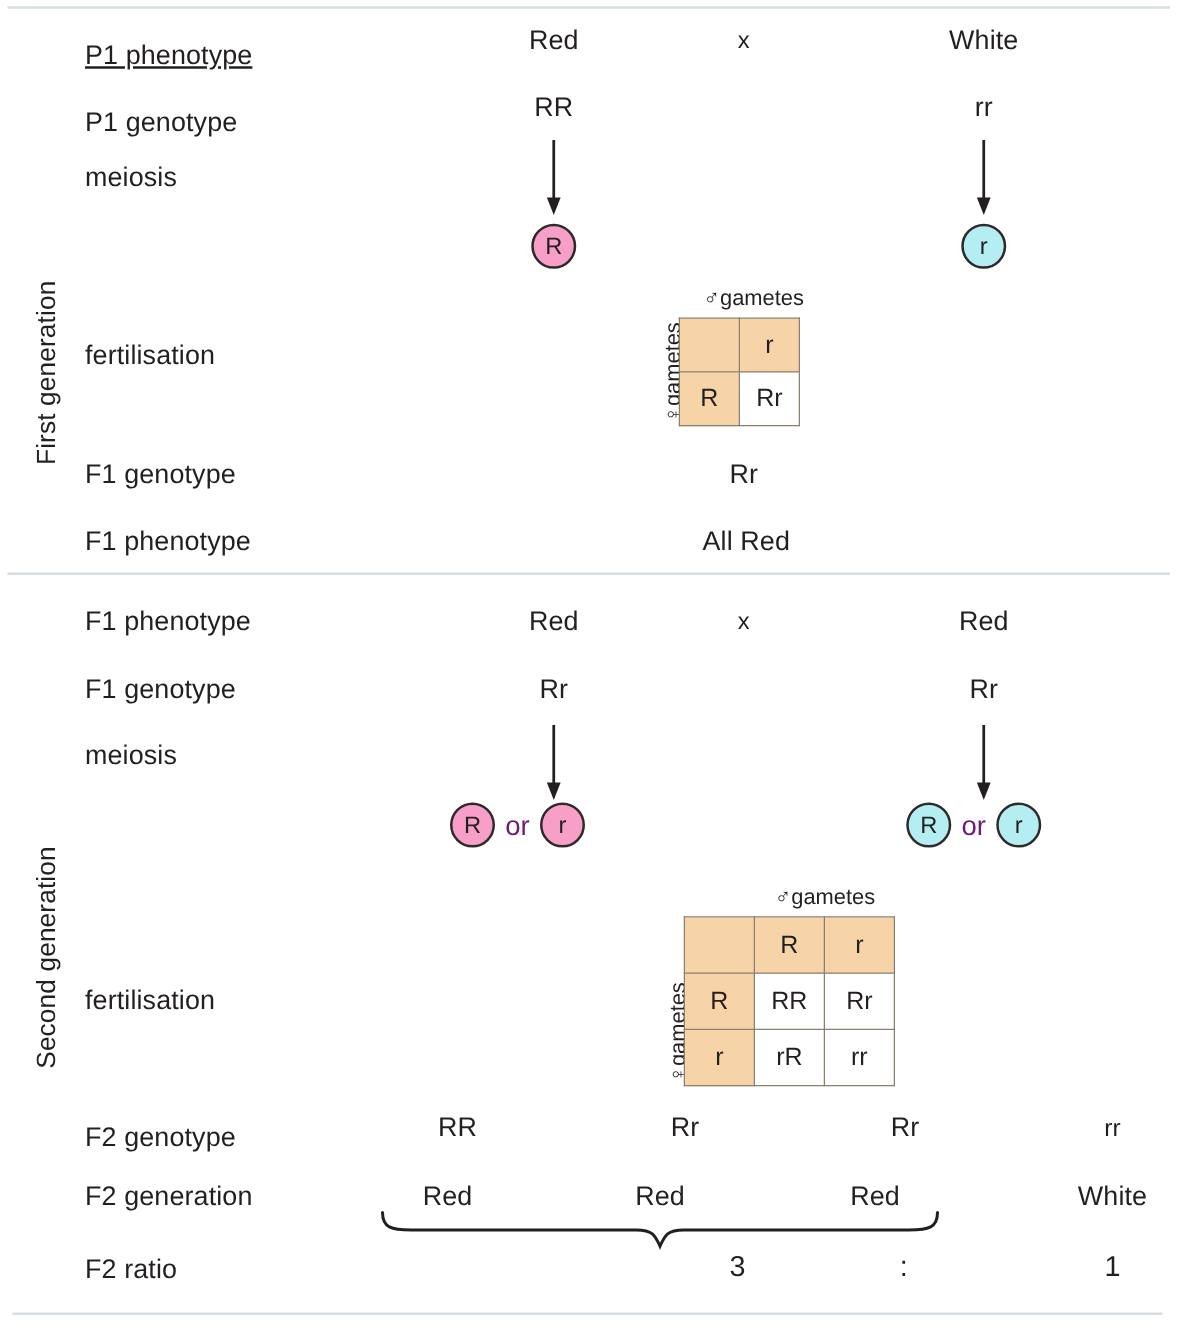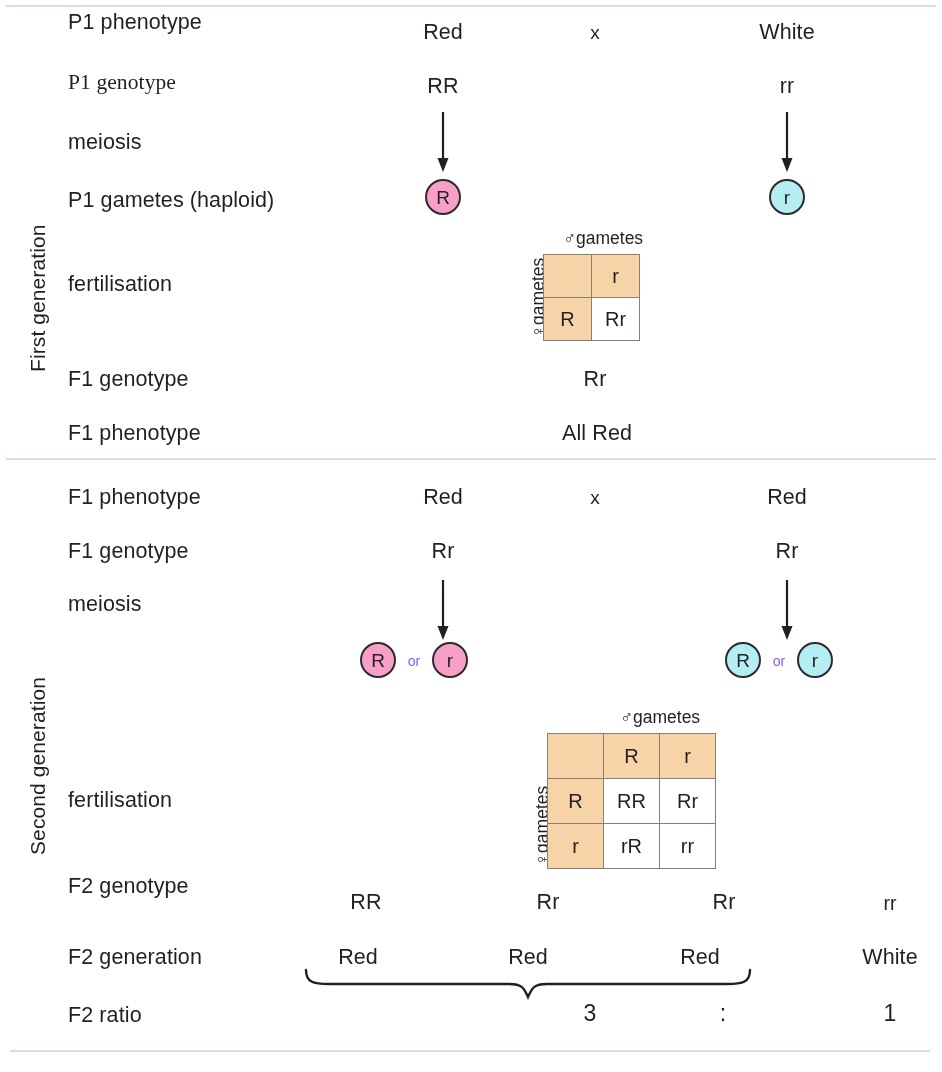--- a/index.html
+++ b/index.html
@@ -75,22 +75,22 @@
     font-size: 19px;
     color: #231f20;
     transform: translate(-50%, -50%);
     line-height: 1;
   }
   .gamete.pink { background: #f79fc7; }
   .gamete.cyan { background: #b4eef3; }
 
   .or-text {
     position: absolute;
-    font-size: 14px;
-    color: #8b5cf6;
+    font-size: 22px;
+    color: #701a75;
     transform: translate(-50%, -50%);
   }
 
   
   .arrow { position: absolute; }
 
   
   .punnett {
     position: absolute;
     border-collapse: collapse;
@@ -134,40 +134,39 @@
 
 <div id="diagram">
 
   <div class="divider" style="left:6px; top:5px; width:930px;"></div>
   <div class="divider" style="left:6px; top:458px; width:930px;"></div>
   <div class="divider" style="left:10px; top:1050px; width:920px;"></div>
 
   <div class="gen-label" style="left:26px; top:372px;">First generation</div>
   <div class="gen-label" style="left:26px; top:855px;">Second generation</div>
 
-  <div class="row-label" style="top:10px;">P1 phenotype</div>
+  <div class="row-label" style="top:32px;text-decoration:underline;">P1 phenotype</div>
   <div class="val" style="left:443px; top:20px;">Red</div>
   <div class="val cross" style="left:595px; top:22px;">x</div>
   <div class="val" style="left:787px; top:20px;">White</div>
 
-  <div class="row-label" style="top:70px;font-family:Liberation Serif, serif;">P1 genotype</div>
+  <div class="row-label" style="top:86px;">P1 genotype</div>
   <div class="val" style="left:443px; top:74px;">RR</div>
   <div class="val" style="left:787px; top:74px;">rr</div>
 
   <div class="row-label" style="top:130px;">meiosis</div>
   <svg class="arrow" style="left:431px; top:112px;" width="24" height="62" viewBox="0 0 24 62">
     <line x1="12" y1="0" x2="12" y2="50" stroke="#231f20" stroke-width="2.2"></line>
     <polygon points="12,60 6.5,46 17.5,46" fill="#231f20"></polygon>
   </svg>
   <svg class="arrow" style="left:775px; top:112px;" width="24" height="62" viewBox="0 0 24 62">
     <line x1="12" y1="0" x2="12" y2="50" stroke="#231f20" stroke-width="2.2"></line>
     <polygon points="12,60 6.5,46 17.5,46" fill="#231f20"></polygon>
   </svg>
 
-  <div class="row-label" style="top:188px;">P1 gametes (haploid)</div>
   <div class="gamete pink" style="left:443px; top:197px;">R</div>
   <div class="gamete cyan" style="left:787px; top:197px;">r</div>
 
   <div class="row-label" style="top:272px;">fertilisation</div>
 
   <div class="male-label" style="left:603px; top:228px;">♂gametes</div>
   <div class="female-label" style="left:528px; top:338px;">♀gametes</div>
 
   <table class="punnett p1" style="left:543px; top:254px;">
     <tbody>
@@ -233,21 +232,21 @@
       <td>Rr</td>
     </tr>
     <tr>
       <td class="hdr">r</td>
       <td>rR</td>
       <td>rr</td>
     </tr>
   </tbody>
     </table>
 
-  <div class="row-label" style="top:874px;">F2 genotype</div>
+  <div class="row-label" style="top:898px;">F2 genotype</div>
   <div class="val" style="left:366px; top:890px;">RR</div>
   <div class="val" style="left:548px; top:890px;">Rr</div>
   <div class="val" style="left:724px; top:890px;">Rr</div>
   <div class="val small" style="left:890px; top:892px;">rr</div>
 
   <div class="row-label" style="top:945px;">F2 generation</div>
   <div class="val" style="left:358px; top:945px;">Red</div>
   <div class="val" style="left:528px; top:945px;">Red</div>
   <div class="val" style="left:700px; top:945px;">Red</div>
   <div class="val" style="left:890px; top:945px;">White</div>

